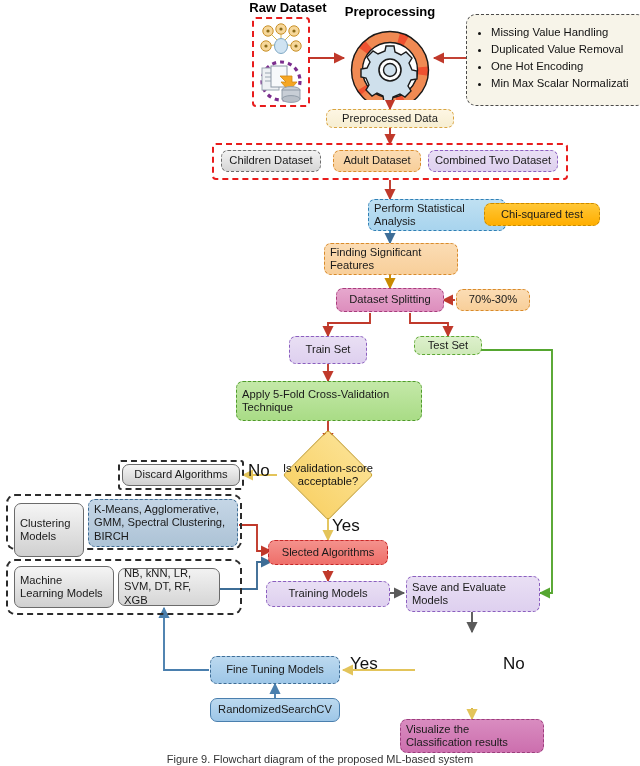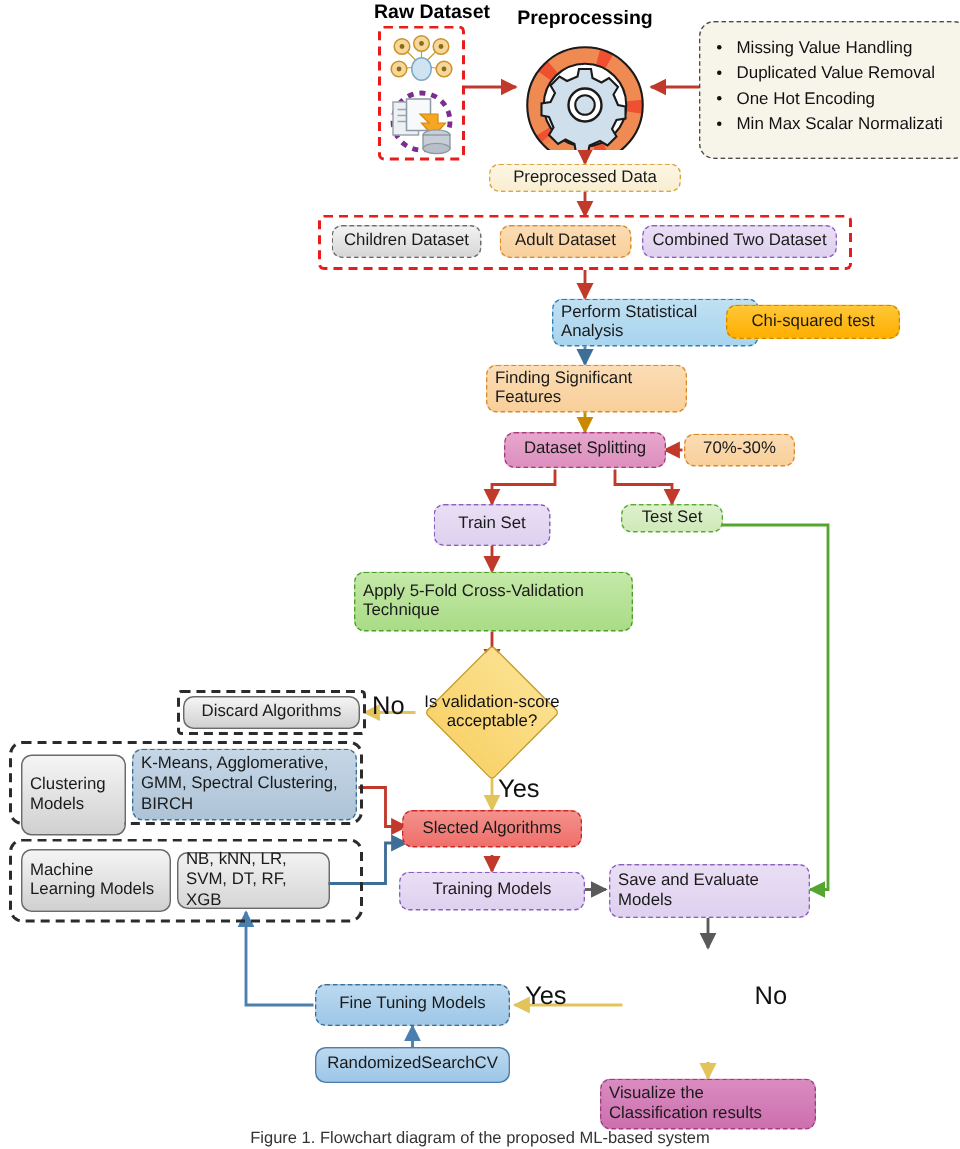--- a/index.html
+++ b/index.html
@@ -272,15 +272,15 @@
   <div class="node blue-solid" style="left:210px; top:656px; width:130px; height:28px; border-style:dashed; border-color:#3e6d96;">Fine Tuning Models</div>
   <div class="node blue-solid" style="left:210px; top:698px; width:130px; height:24px;">RandomizedSearchCV</div>
 
   <div class="node rosedark" style="left:400px; top:719px; width:144px; height:34px;">Visualize the Classification results</div>
 
   <div class="lbl" style="left:248px; top:461px;">No</div>
   <div class="lbl" style="left:332px; top:516px;">Yes</div>
   <div class="lbl" style="left:350px; top:654px;">Yes</div>
   <div class="lbl" style="left:503px; top:654px;">No</div>
 
-  <div class="caption">Figure 1. Flowchart diagram of the proposed ML-based system</div>
+  <div class="caption">Figure 9. Flowchart diagram of the proposed ML-based system</div>
 
 </div>
 
 </body></html>

